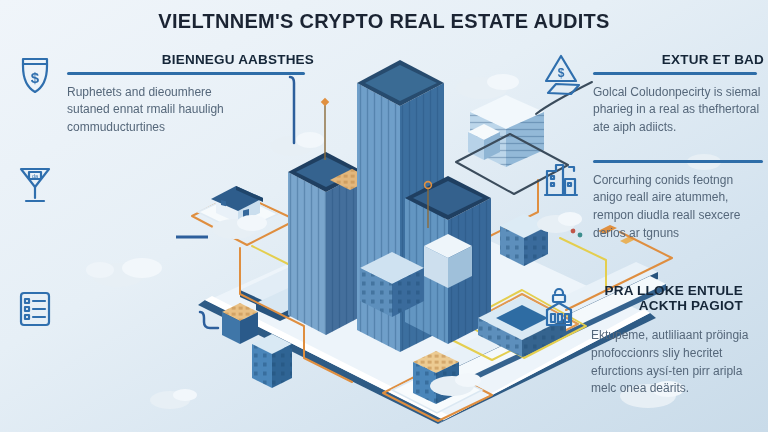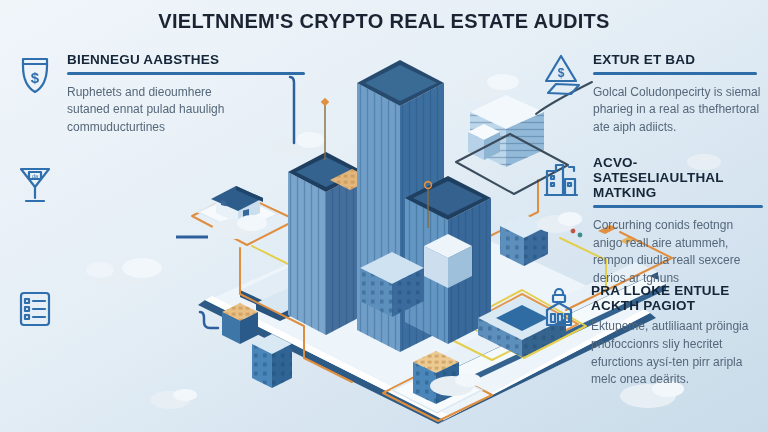--- a/index.html
+++ b/index.html
@@ -11,21 +11,21 @@
   .scene { position:absolute; left:0; top:0; width:768px; height:432px; }
   .main-title {
     position:absolute; top:10px; left:0; right:0; margin:0; text-align:center;
     font-size:20px; font-weight:800; color:#1b2433; letter-spacing:.3px;
   }
   .callout { position:absolute; display:flex; gap:11px; }
   .icon-box { flex:0 0 42px; width:42px; height:46px; }
   .icon-box svg { width:42px; height:46px; display:block; }
   .ct { flex:1; min-width:0; overflow:visible; }
   .callout-title {
-    font-size:13.5px; font-weight:800; color:#152638; letter-spacing:.2px; line-height:1.12;
+    font-size:13.5px; font-weight:800; color:#152638; letter-spacing:.2px; line-height:1.12;text-align:right;
   }
   .rule { height:2.5px; background:#2e6da8; margin-top:5px; border-radius:2px; }
   .callout-body { font-size:12px; color:#55677a; line-height:1.48; margin-top:9px; }
 
   #cl1 { left:14px; top:52px; width:300px; }
   #cl1 .rule { width:238px; }
   #cl1 .callout-body { max-width:188px; }
   #cl2 { left:14px; top:162px; width:260px; }
   #cl2 .rule { width:132px; }
   #cl2 .callout-body { max-width:188px; }
@@ -35,21 +35,21 @@
 
   #cr1 { left:540px; top:52px; width:224px; }
   #cr1 .rule { width:164px; }
   #cr1 .callout-body { max-width:182px; }
   #cr2 { left:540px; top:155px; width:224px; }
   #cr2 .callout-title { max-width:178px; }
   #cr2 .rule { width:170px; }
   #cr2 .callout-body { max-width:180px; }
   #cr3 { left:538px; top:283px; width:226px; }
   #cr3 .callout-title { max-width:152px; }
-  #cr3 .callout-body { margin-top:5px; max-width:186px; }
+  #cr3 .callout-body { margin-top:14px; max-width:186px; }
 </style>
 </head>
 <body>
 
 <div class="stage">
 
   <svg class="scene" viewBox="0 0 768 432" xmlns="http://www.w3.org/2000/svg">
     <defs>
       <pattern id="pv" width="7" height="10" patternUnits="userSpaceOnUse">
         <line x1="3.5" y1="0" x2="3.5" y2="10" stroke="#1f4a74" stroke-width="1.4" opacity="0.32"></line>
@@ -280,21 +280,21 @@
     <div class="icon-box">
       <svg viewBox="0 0 40 46" fill="none" stroke="#2f6fae" stroke-width="2.2" stroke-linejoin="round" stroke-linecap="round">
         <path d="M8,7 h24 v7 c0,14 -5,22 -12,26 c-7,-4 -12,-12 -12,-26 z"></path>
         <line x1="8" y1="12" x2="32" y2="12"></line>
         <text x="20" y="31" text-anchor="middle" font-size="15" font-weight="bold" fill="#2f6fae" stroke="none" font-family="Liberation Sans, sans-serif">$</text>
       </svg>
     </div>
     <div class="ct">
       <div class="callout-title">BIENNEGU AABSTHES</div>
       <div class="rule"></div>
-      <div class="callout-body">Ruphetets and dieoumhere sutaned ennat pulad hauuligh commuducturtines</div>
+      <div class="callout-body">Ruphetets and dieoumhere sutaned ennat rmalil hauuligh commuducturtines</div>
     </div>
   </div>
 
   <div class="callout" id="cl2">
     <div class="icon-box">
       <svg viewBox="0 0 40 46" fill="none" stroke="#2f6fae" stroke-width="2.2" stroke-linejoin="round" stroke-linecap="round">
         <path d="M6,7 h28 l-14,18 z"></path>
         <rect x="14" y="10" width="12" height="7"></rect>
         <text x="20" y="16" text-anchor="middle" font-size="5.5" fill="#2f6fae" stroke="none" font-family="Liberation Sans, sans-serif">da</text>
         <line x1="20" y1="25" x2="20" y2="36"></line>
@@ -338,21 +338,20 @@
         <path d="M6,40 V16 h9 V10 h7 V40"></path>
         <path d="M24,40 V24 h10 V40"></path>
         <line x1="4" y1="40" x2="36" y2="40"></line>
         <rect x="10" y="21" width="3" height="3"></rect>
         <rect x="10" y="28" width="3" height="3"></rect>
         <rect x="27" y="28" width="3" height="3"></rect>
         <path d="M28,12 h5 v4"></path>
       </svg>
     </div>
     <div class="ct">
-      <div class="callout-title">ACVO-SATESELIAULTHAL MATKING</div>
       <div class="rule"></div>
       <div class="callout-body">Corcurhing conids feotngn anigo reall aire atummeh, rempon diudla reall sexcere derios ar tgnuns</div>
     </div>
   </div>
 
   <div class="callout" id="cr3">
     <div class="icon-box">
       <svg viewBox="0 0 40 46" fill="none" stroke="#2f6fae" stroke-width="2.2" stroke-linejoin="round" stroke-linecap="round">
         <path d="M16,10 a4,4 0 0 1 8,0 v2"></path>
         <rect x="14" y="12" width="12" height="7" rx="1"></rect>

